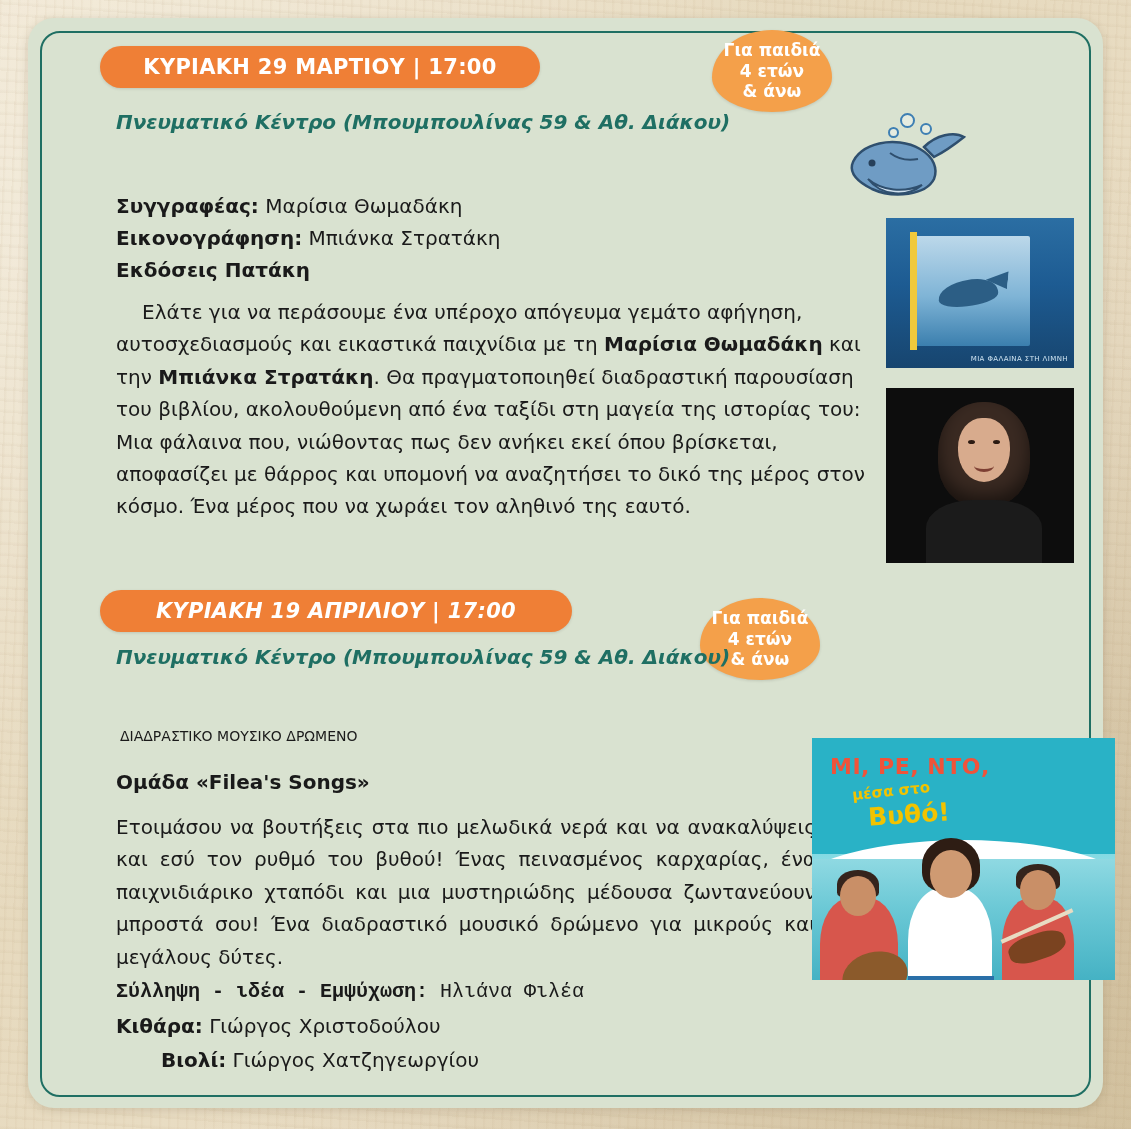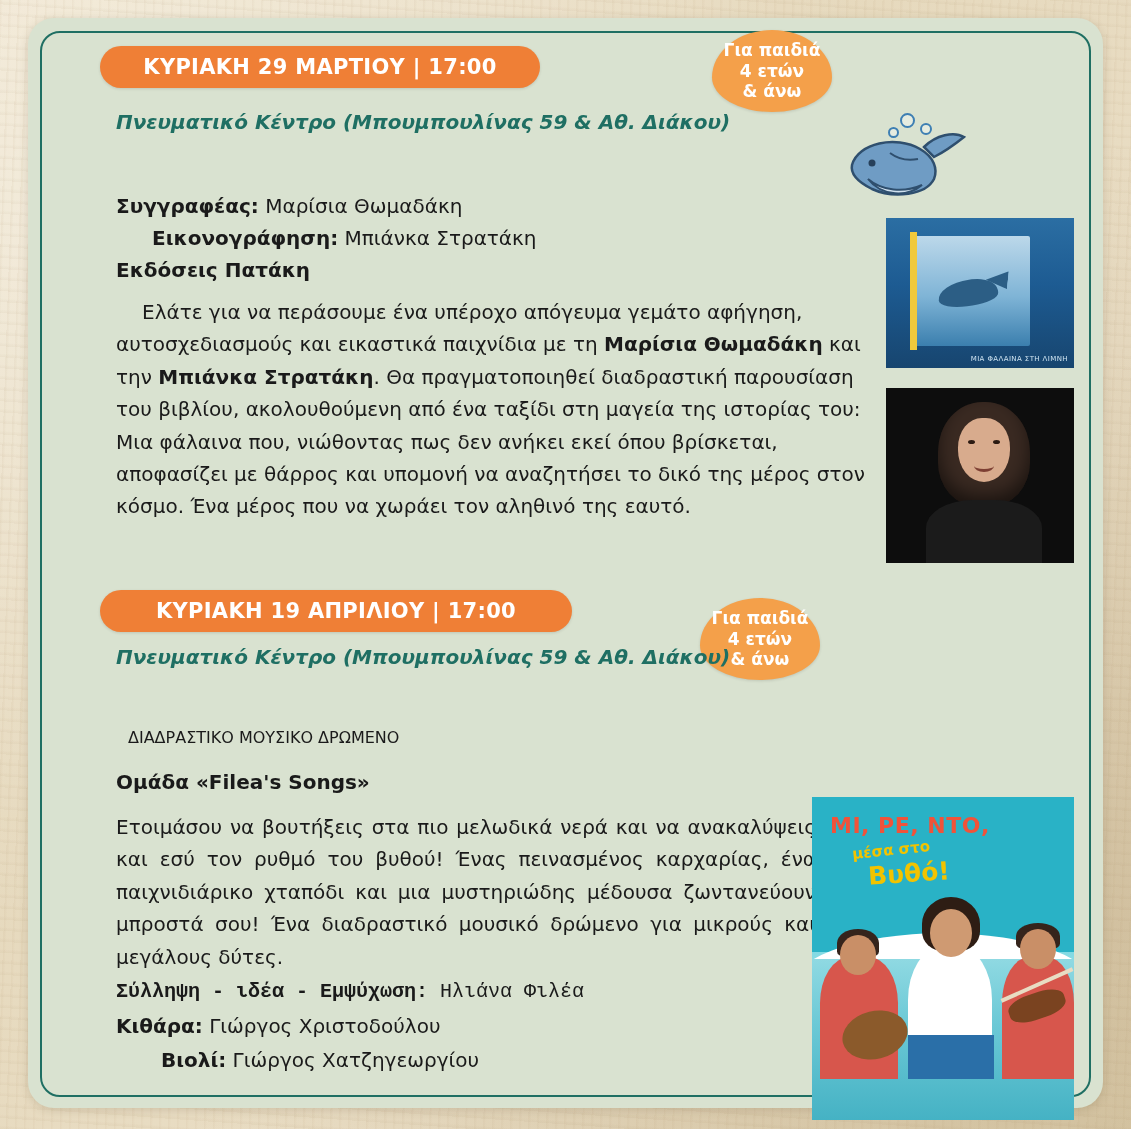--- a/index.html
+++ b/index.html
@@ -210,25 +210,26 @@
   }
   .author-photo .torso {
     position: absolute; left: 40px; top: 112px; width: 116px; height: 70px;
     background: #1b1b1b; border-radius: 40% 40% 0 0;
   }
 
   
   .poster {
     position: absolute;
     left: 784px;
-    top: 779px;
+    top: 720px;
     width: 262px;
-    height: 323px;
+    height: 242px;
     overflow: hidden;
     background: linear-gradient(180deg, #2fb6c9 0%, #35b9cb 34%, #66d0dd 36%, #9fe3e9 60%, #cfeef2 100%);
+    padding-left: 41px;
   }
   .poster .sky { position: absolute; inset: 0 0 52% 0; background: #29b2c6; }
   .poster .wave {
     position: absolute; left: -10%; top: 42%; width: 120%; height: 60px;
     background: #ffffff; border-radius: 50% 50% 0 0 / 100% 100% 0 0;
   }
   .poster .sea { position: absolute; left: 0; top: 50%; right: 0; bottom: 0; background: linear-gradient(180deg,#8fd9e2 0%, #6cc9d6 40%, #45b2c4 100%); }
   .poster .logo1 {
     position: absolute; left: 18px; top: 16px;
     font-family: "DejaVu Sans", sans-serif; font-weight: bold; font-size: 22px;
@@ -287,21 +288,21 @@
       <path d="M52 40 C60 46, 70 48, 80 46" stroke="#2f4f6e" stroke-width="2" fill="none"></path>
     </svg>
   </div>
 
   <div class="venue" style="left:88px; top:92px;">Πνευματικό Κέντρο (Μπουμπουλίνας 59 &amp; Αθ. Διάκου)</div>
 
 
   <div class="meta" style="left:88px; top:176px;">
     <b>Συγγραφέας:</b><span> Μαρίσια Θωμαδάκη</span>
   </div>
-  <div class="meta" style="left:88px; top:208px;margin-left:36px;">
+  <div class="meta" style="left:88px; top:208px;">
     <b>Εικονογράφηση:</b><span> Μπιάνκα Στρατάκη</span>
   </div>
   <div class="meta" style="left:88px; top:240px;">
     <b>Εκδόσεις Πατάκη</b>
   </div>
 
   <div class="body-text" style="left:88px; top:278px; width:768px; text-indent:26px;">
     <span>Ελάτε για να περάσουμε ένα υπέροχο απόγευμα γεμάτο αφήγηση, αυτοσχεδιασμούς και εικαστικά παιχνίδια με τη </span><b>Μαρίσια Θωμαδάκη</b><span> και την </span><b>Μπιάνκα Στρατάκη</b><span>. Θα πραγματοποιηθεί διαδραστική παρουσίαση του βιβλίου, ακολουθούμενη από ένα ταξίδι στη μαγεία της ιστορίας του: Μια φάλαινα που, νιώθοντας πως δεν ανήκει εκεί όπου βρίσκεται, αποφασίζει με θάρρος και υπομονή να αναζητήσει το δικό της μέρος στον κόσμο. Ένα μέρος που να χωράει τον αληθινό της εαυτό.</span>
   </div>
 
@@ -315,32 +316,32 @@
 
   <div class="author-photo">
     <div class="hair"></div>
     <div class="face"></div>
     <div class="eye l"></div>
     <div class="eye r"></div>
     <div class="smile"></div>
     <div class="torso"></div>
   </div>
 
-  <div class="date-banner" style="left:72px; top:572px; width:472px;">ΚΥΡΙΑΚΗ 19 ΑΠΡΙΛΙΟΥ | 17:00</div>
+  <div class="date-banner" style="left:72px; top:572px; width:472px;font-style:italic;">ΚΥΡΙΑΚΗ 19 ΑΠΡΙΛΙΟΥ | 17:00</div>
 
   <div class="badge" style="left:672px; top:580px;">
     <span>Για παιδιά</span>
     <span>4 ετών</span>
     <span>&amp; άνω</span>
   </div>
 
   <div class="venue" style="left:88px; top:627px;">Πνευματικό Κέντρο (Μπουμπουλίνας 59 &amp; Αθ. Διάκου)</div>
 
 
-  <div class="meta" style="left:100px; top:710px; font-size:16px;text-align:center;">ΔΙΑΔΡΑΣΤΙΚΟ ΜΟΥΣΙΚΟ ΔΡΩΜΕΝΟ</div>
+  <div class="meta" style="left:92px; top:710px; font-size:14px;text-align:center;">ΔΙΑΔΡΑΣΤΙΚΟ ΜΟΥΣΙΚΟ ΔΡΩΜΕΝΟ</div>
 
   <div class="meta" style="left:88px; top:745px; font-weight:bold;margin-top:7px;">Ομάδα «Filea's Songs»</div>
 
   <div class="body-text" style="left:88px; top:793px; width:700px; text-align:justify;">Ετοιμάσου να βουτήξεις στα πιο μελωδικά νερά και να ανακαλύψεις και εσύ τον ρυθμό του βυθού! Ένας πεινασμένος καρχαρίας, ένα παιχνιδιάρικο χταπόδι και μια μυστηριώδης μέδουσα ζωντανεύουν μπροστά σου! Ένα διαδραστικό μουσικό δρώμενο για μικρούς και μεγάλους δύτες.</div>
 
   <div class="meta" style="left:88px; top:962px;font-family:Liberation Mono, monospace;">
     <b>Σύλληψη - ιδέα - Εμψύχωση:</b><span> Ηλιάνα Φιλέα</span>
   </div>
   <div class="meta" style="left:88px; top:996px;">
     <b>Κιθάρα:</b><span> Γιώργος Χριστοδούλου</span>

